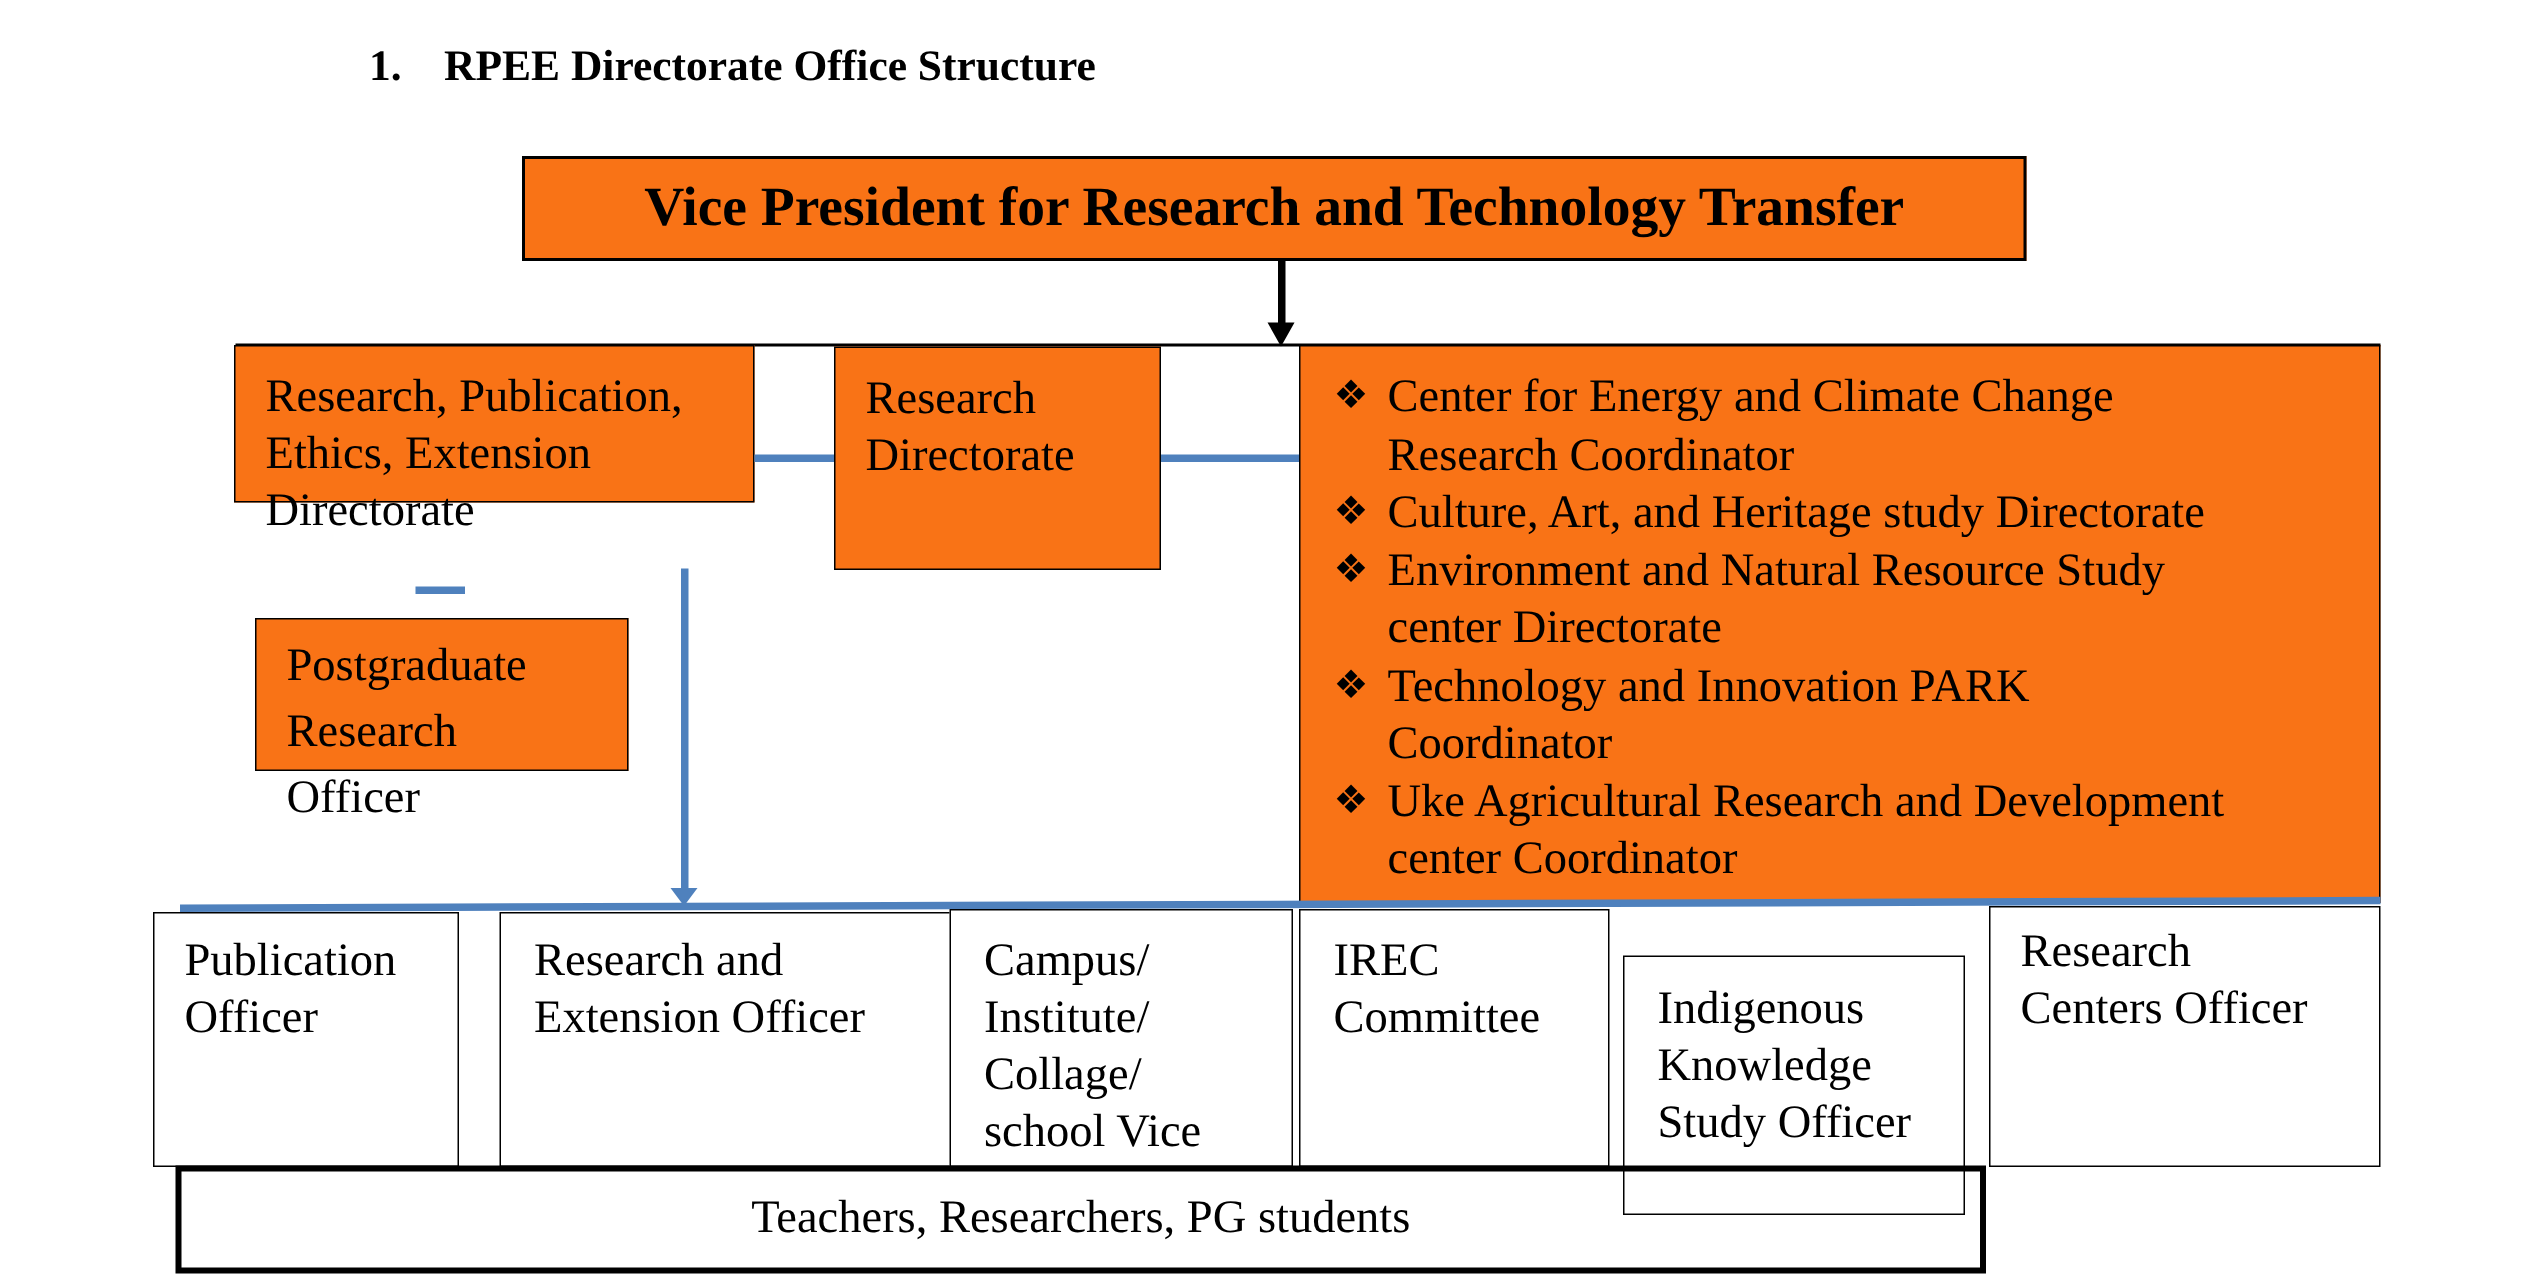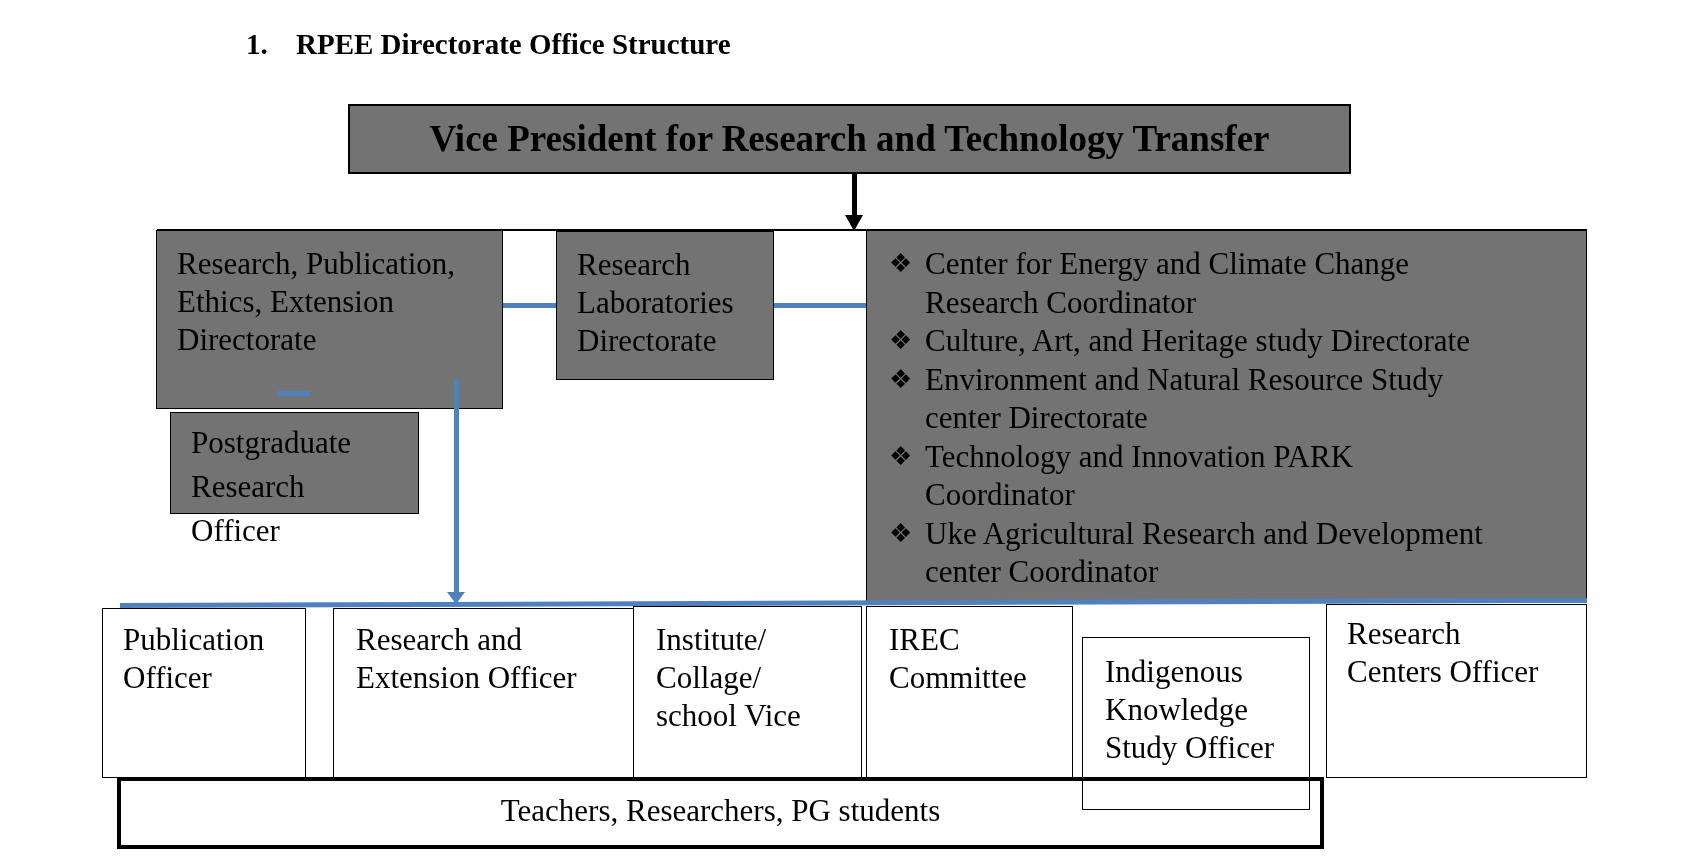--- a/index.html
+++ b/index.html
@@ -1,21 +1,21 @@
 <!DOCTYPE html>
 <html><head>
 <meta charset="utf-8">
 <style>
   html, body { margin: 0; padding: 0; background: #ffffff; }
   body { width: 1685px; height: 856px; position: relative; overflow: hidden;
          font-family: "Liberation Serif", "DejaVu Serif", serif; color: #000; }
   .abs { position: absolute; box-sizing: border-box; }
   .heading { left: 246px; top: 28px; font-size: 29px; font-weight: bold; white-space: nowrap; }
   .heading .num { display: inline-block; width: 50px; }
-  .box { border: 1.5px solid #000; background: #737373; }
+  .box { border: 1.5px solid #000; background: #f97316; }
   .vp { left: 348px; top: 104px; width: 1003px; height: 70px; border-width: 2px;
         font-size: 37px; font-weight: bold; text-align: center; line-height: 66px; white-space: nowrap; }
   .txt { font-size: 31px; line-height: 38px; }
   .line-black { background: #000; }
   .line-blue { background: #4f81bd; }
   ul.bullets { list-style: none; margin: 0; padding: 0; }
   ul.bullets li { position: relative; padding-left: 36px; font-size: 31px; line-height: 38.5px; }
   ul.bullets li .bul { position: absolute; left: 0; top: 0; font-size: 26px; }
   .cell { border: 1.5px solid #000; background: #fff; font-size: 31px; line-height: 38px; padding: 12px 0 0 0; }
   .bottom { left: 117px; top: 777px; width: 1207px; height: 72px; border: 4px solid #000;
@@ -28,31 +28,30 @@
   <span class="num">1.</span><span>RPEE Directorate Office Structure</span>
 </div>
 
 <div class="abs box vp">Vice President for Research and Technology Transfer</div>
 
 <div class="abs line-black" style="left:852px; top:174px; width:5px; height:44px;"></div>
 <div class="abs" style="left:845px; top:215px; width:0; height:0; border-left:9px solid transparent; border-right:9px solid transparent; border-top:16px solid #000;"></div>
 
 <div class="abs line-black" style="left:157px; top:229px; width:1430px; height:2px;"></div>
 
-<div class="abs box" style="left:156px; top:230px; width:347px; height:179px; padding:14px 0 0 20px;">
+<div class="abs box" style="left:156px; top:230px; width:347px; height:105px; padding:14px 0 0 20px;">
   <div class="txt">Research, Publication,</div>
   <div class="txt">Ethics, Extension</div>
   <div class="txt">Directorate</div>
 </div>
 
 <div class="abs line-blue" style="left:503px; top:303px; width:54px; height:5px;"></div>
 
 <div class="abs box" style="left:556px; top:231px; width:218px; height:149px; padding:14px 0 0 20px;">
   <div class="txt">Research</div>
-  <div class="txt">Laboratories</div>
   <div class="txt">Directorate</div>
 </div>
 
 <div class="abs line-blue" style="left:774px; top:303px; width:93px; height:5px;"></div>
 
 <div class="abs box" style="left:866px; top:230px; width:721px; height:372px; padding:14px 0 0 22px;">
   <ul class="bullets">
     <li>
         <span class="bul">❖</span>
         <div>Center for Energy and Climate Change</div>
@@ -95,20 +94,21 @@
 
 <div class="abs cell" style="left:102px; top:608px; width:204px; height:170px; padding-left:20px;">
   <div>Publication</div>
   <div>Officer</div>
 </div>
 <div class="abs cell" style="left:333px; top:608px; width:312px; height:170px; padding-left:22px;">
   <div>Research and</div>
   <div>Extension Officer</div>
 </div>
 <div class="abs cell" style="left:633px; top:606px; width:229px; height:172px; padding-left:22px; padding-top:14px;">
+  <div>Campus/</div>
   <div>Institute/</div>
   <div>Collage/</div>
   <div>school Vice</div>
 </div>
 <div class="abs cell" style="left:866px; top:606px; width:207px; height:172px; padding-left:22px; padding-top:14px;">
   <div>IREC</div>
   <div>Committee</div>
 </div>
 <div class="abs cell" style="left:1082px; top:605px; width:228px; height:173px; padding-left:22px; padding-top:15px;margin-top:32px;">
   <div>Indigenous</div>

